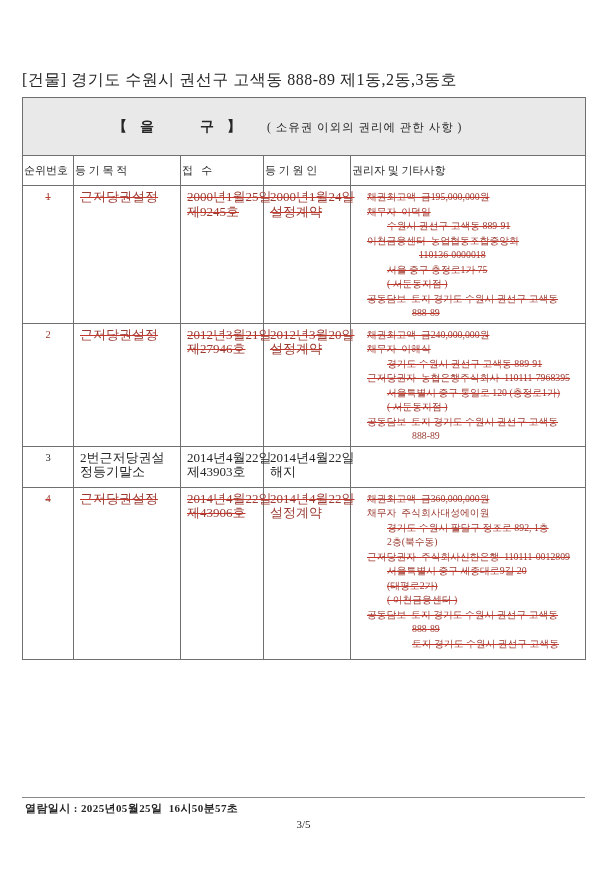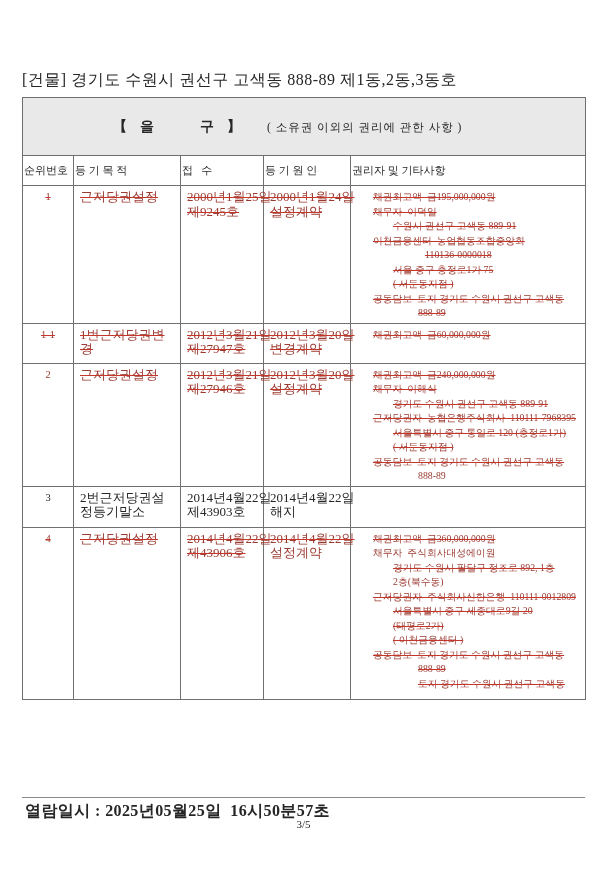--- a/index.html
+++ b/index.html
@@ -43,40 +43,40 @@
   .title-main{font-size:14px;font-weight:bold;letter-spacing:2px;white-space:pre;}
   .title-sub{font-size:11.5px;margin-left:24px;white-space:pre;letter-spacing:1px;}
   tr.head-row th{
     height:27px;text-align:left;vertical-align:middle;
     font-size:11px;white-space:pre;
   }
   td.cell{padding:4px 4px 2px 6px;font-size:13px;line-height:14.5px;}
   td.c-rank{text-align:center;padding-left:0;padding-right:0;font-size:10.5px;}
   td.c-purpose{word-break:break-all;}
   td.c-purpose .line{white-space:normal;word-break:break-all;}
-  td.c-details{padding-left:22px;padding-right:2px;font-size:9.8px;}
+  td.c-details{padding-left:16px;padding-right:2px;font-size:9.8px;}
   .line{white-space:pre;}
   .ind0{padding-left:0}
   .ind1{padding-left:20px}
   .ind2{padding-left:45px}
   .ind3{padding-left:52px}
   .red{color:#9a3a31;}
   .struck{
     color:#9a3a31;
     text-decoration:line-through;
     text-decoration-color:#c5372b;
     text-decoration-thickness:1.2px;
   }
   .footer-rule{
     position:absolute;left:22px;top:797px;width:563px;height:0;
     border-top:1px solid #8a8a8a;
   }
   .footer-datetime{
     position:absolute;left:25px;top:801px;
-    font-size:16px;font-weight:bold;white-space:pre;letter-spacing:.4px;
+    font-size:11px;font-weight:bold;white-space:pre;letter-spacing:.4px;
   }
   .footer-page{
     position:absolute;left:0;top:818px;width:607px;
     text-align:center;font-size:11px;
   }
 </style>
 </head>
 <body>
 
 <div class="page">
@@ -127,39 +127,20 @@
             <div class="line ind0 struck">채무자  이덕일</div>
             <div class="line ind1 struck">수원시 권선구 고색동 889-91</div>
             <div class="line ind0 struck">이천금융센터  농업협동조합중앙회</div>
             <div class="line ind3 struck">110136-0000018</div>
             <div class="line ind1 struck">서울 중구 충정로1가 75</div>
             <div class="line ind1 struck">( 서둔동지점 )</div>
             <div class="line ind0 struck">공동담보  토지 경기도 수원시 권선구 고색동</div>
             <div class="line ind2 struck">888-89</div>
           </td>
         </tr>
-        <tr style="height: 40px;">
-          <td class="cell c-rank">
-            <div class="line ind0 struck">1-1</div>
-          </td>
-          <td class="cell c-purpose">
-            <div class="line ind0 struck">1번근저당권변경</div>
-          </td>
-          <td class="cell c-receipt">
-            <div class="line ind0 struck">2012년3월21일</div>
-            <div class="line ind0 struck">제27947호</div>
-          </td>
-          <td class="cell c-cause">
-            <div class="line ind0 struck">2012년3월20일</div>
-            <div class="line ind0 struck">변경계약</div>
-          </td>
-          <td class="cell c-details">
-            <div class="line ind0 struck">채권최고액  금60,000,000원</div>
-          </td>
-        </tr>
         <tr style="height: 120px;">
           <td class="cell c-rank">
             <div class="line ind0 red">2</div>
           </td>
           <td class="cell c-purpose">
             <div class="line ind0 struck">근저당권설정</div>
           </td>
           <td class="cell c-receipt">
             <div class="line ind0 struck">2012년3월21일</div>
             <div class="line ind0 struck">제27946호</div>

